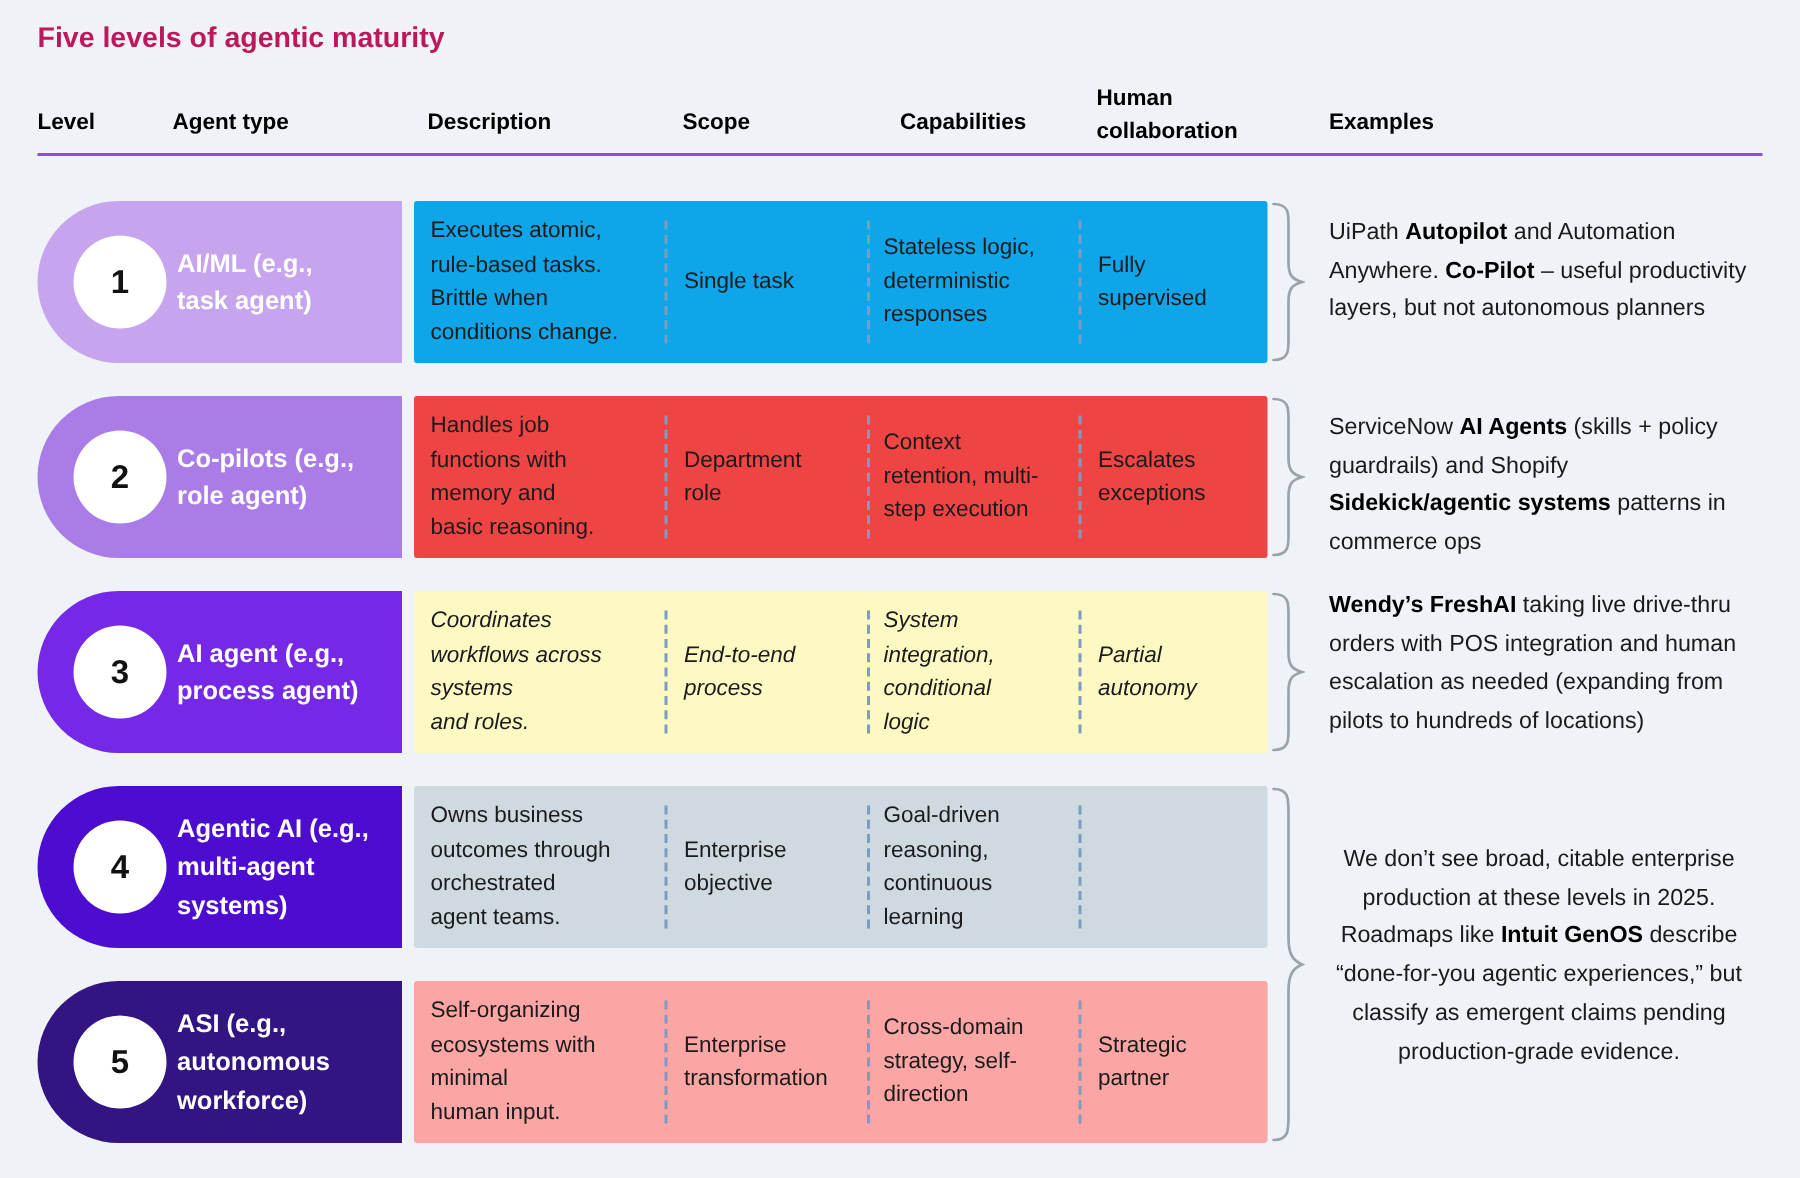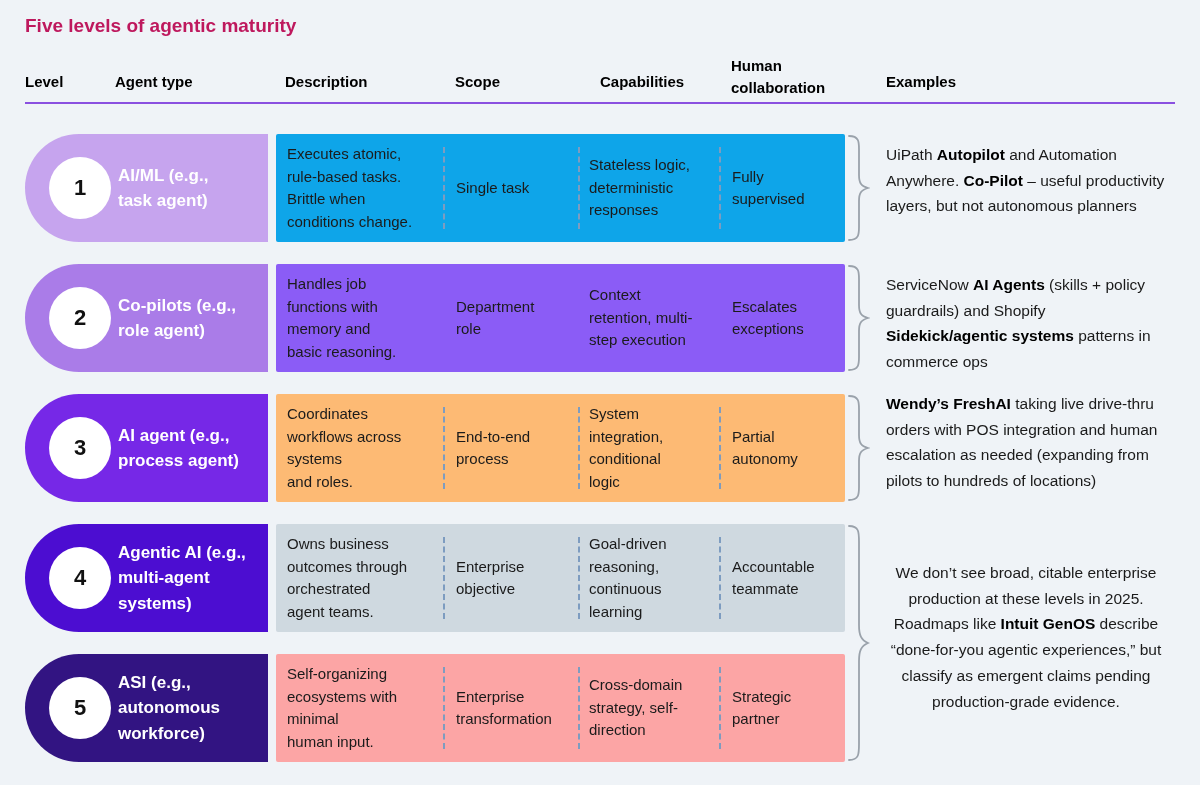--- a/index.html
+++ b/index.html
@@ -135,21 +135,21 @@
     </svg>
   </div>
       <div class="row" style="top: 264px;">
     <div class="pill" style="background: rgb(170, 124, 232);">
       <div class="circle">
         <span class="lvl">2</span>
       </div>
       <div class="agent">Co-pilots (e.g.,
 role agent)</div>
     </div>
-    <div class="panel" style="background: #8b5cf6; align-items: center;">
+    <div class="panel" style="background: #ef4444;">
       <div class="cell desc">
             <div class="ct">Handles job
 functions with
 memory and
 basic reasoning.</div>
           </div>
       <div class="vsep"></div>
       <div class="cell scope">
             <div class="ct">Department
 role</div>
@@ -171,21 +171,21 @@
     </svg>
   </div>
       <div class="row" style="top: 394px;">
     <div class="pill" style="background: rgb(118, 40, 231);">
       <div class="circle">
         <span class="lvl">3</span>
       </div>
       <div class="agent">AI agent (e.g.,
 process agent)</div>
     </div>
-    <div class="panel" style="background: #fdba74;">
+    <div class="panel" style="background: #fef9c3; font-style: italic;">
       <div class="cell desc">
             <div class="ct">Coordinates
 workflows across
 systems
 and roles.</div>
           </div>
       <div class="vsep"></div>
       <div class="cell scope">
             <div class="ct">End-to-end
 process</div>
@@ -229,24 +229,20 @@
 objective</div>
           </div>
       <div class="vsep"></div>
       <div class="cell caps">
             <div class="ct">Goal-driven
 reasoning,
 continuous
 learning</div>
           </div>
       <div class="vsep"></div>
-      <div class="cell human">
-            <div class="ct">Accountable
-teammate</div>
-          </div>
     </div>
     <svg class="brace" width="24" height="108" viewBox="0 0 24 108" aria-hidden="true" style="visibility: hidden;">
       <path d="M3,2 C13,2 13,8 13,15 L13,41 C13,49 15,52 22,54 C15,56 13,59 13,67 L13,93 C13,100 13,106 3,106"></path>
     </svg>
   </div>
       <div class="row" style="top: 654px;">
     <div class="pill" style="background: rgb(50, 20, 130);">
       <div class="circle">
         <span class="lvl">5</span>
       </div>

